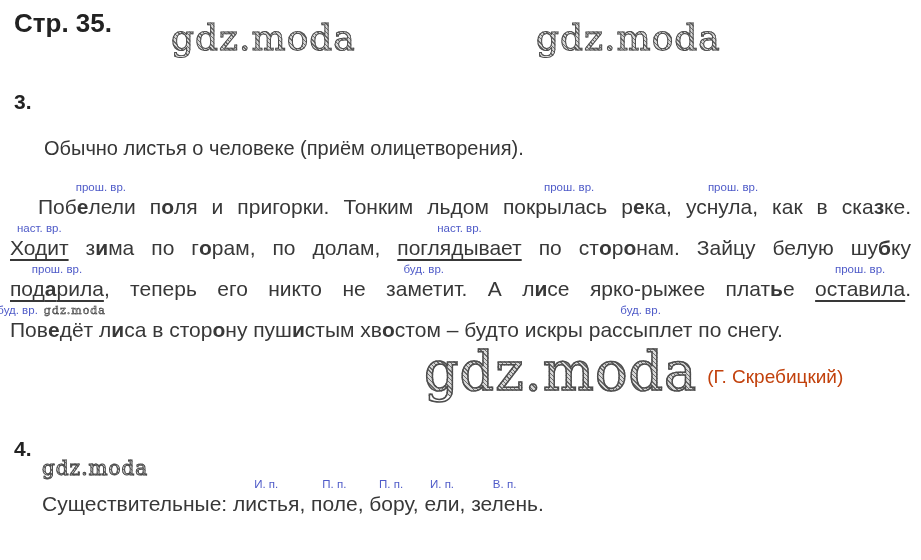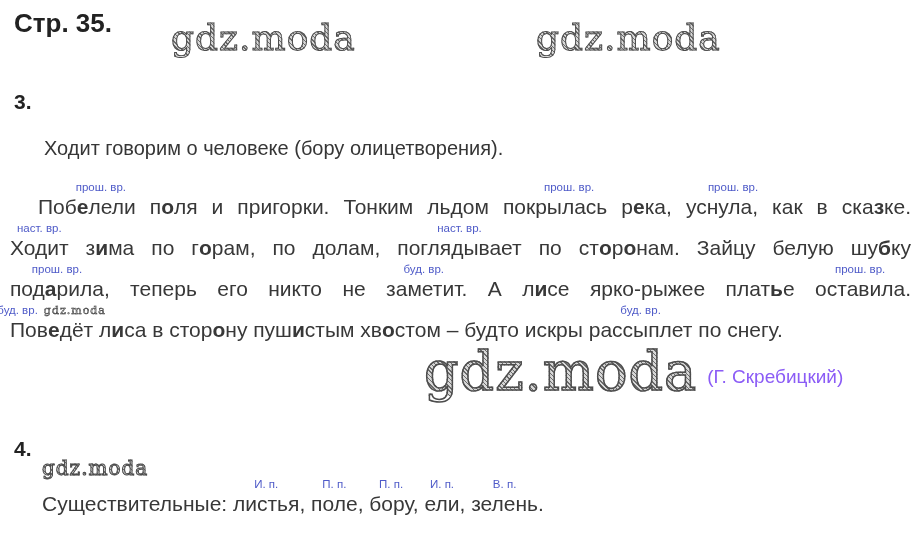--- a/index.html
+++ b/index.html
@@ -36,53 +36,53 @@
 
   
   .passage{margin:18px 2px 0 2px;}
   .pline{
     position:relative;padding-top:16px;font-size:21px;line-height:25px;
     text-align:justify;text-align-last:justify;white-space:normal;color:#383838;
   }
   .pline.indent{text-indent:28px;}
   .pline.last{text-align-last:left;}
   .word{position:relative;white-space:nowrap;}
-  .word.u{text-decoration-thickness:2px;text-underline-offset:4px;}
+  .word.u{text-decoration:underline;text-decoration-thickness:2px;text-underline-offset:4px;}
   .b{font-weight:700;}
   .w-ann{
     position:absolute;left:50%;top:-14px;transform:translateX(-50%);
     font-size:11.5px;line-height:12px;color:var(--ann);font-weight:400;
     white-space:nowrap;text-decoration:none;
   }
   .wm-inline{font-size:11px;line-height:11px;margin-left:6px;-webkit-text-stroke:0.5px #4d4d4d;}
 
   
   .author-row{display:flex;align-items:flex-end;margin:2px 0 0 416px;height:52px;}
   .wm-big{font-size:54px;line-height:48px;-webkit-text-stroke:1.5px #4d4d4d;}
-  .author{font-size:19px;color:#8b5cf6;margin:0 0 8px 10px;white-space:nowrap;}
+  .author{font-size:19px;color:#c2410c;margin:0 0 8px 10px;white-space:nowrap;}
 
   
   .sec4{margin-top:41px;}
   .wm-s4{display:block;font-size:20px;line-height:20px;margin:-3px 0 0 34px;width:110px;-webkit-text-stroke:1px #4d4d4d;}
   .nouns-line{position:relative;margin-left:34px;padding-top:13px;font-size:21px;line-height:25px;color:#383838;}
 </style>
 </head>
 <body>
 
 <div class="page">
 
   <div class="topbar">
     <div class="page-title">Стр. 35.</div>
     <span class="wmark wm-top one">gdz.moda</span>
     <span class="wmark wm-top two">gdz.moda</span>
   </div>
 
   <div class="sec-num sec3">3.</div>
 
-  <p class="intro"><span>Ходит говорим о </span><b>человеке</b><span> (бору олицетворения).</span></p>
+  <p class="intro"><span>Обычно листья о </span><b>человеке</b><span> (приём олицетворения).</span></p>
 
   <div class="passage">
     <div class="pline indent"><span class="word"><span class="w-ann">прош. вр.</span>Поб<span class="b">е</span>лели</span> п<span class="b">о</span>ля и пригорки. Тонким льдом <span class="word"><span class="w-ann">прош. вр.</span>покрылась</span> р<span class="b">е</span>ка, <span class="word"><span class="w-ann">прош. вр.</span>уснула</span>, как в ска<span class="b">з</span>ке.</div>
     <div class="pline"><span class="word u"><span class="w-ann">наст. вр.</span>Ходит</span> з<span class="b">и</span>ма по г<span class="b">о</span>рам, по долам, <span class="word u"><span class="w-ann">наст. вр.</span>поглядывает</span> по ст<span class="b">о</span>р<span class="b">о</span>нам. Зайцу белую шу<span class="b">б</span>ку</div>
     <div class="pline"><span class="word u"><span class="w-ann">прош. вр.</span>под<span class="b">а</span>рила</span>, теперь его никто не <span class="word"><span class="w-ann">буд. вр.</span>заметит</span>. А л<span class="b">и</span>се ярко-рыжее плат<span class="b">ь</span>е <span class="word u"><span class="w-ann">прош. вр.</span>оставила</span>.</div>
     <div class="pline last"><span class="word"><span class="w-ann">буд. вр.<span class="wmark wm-inline">gdz.moda</span></span>Пов<span class="b">е</span>дёт</span> л<span class="b">и</span>са в стор<span class="b">о</span>ну пуш<span class="b">и</span>стым хв<span class="b">о</span>стом – будто искры <span class="word"><span class="w-ann">буд. вр.</span>рассыплет</span> по снегу.</div>
   </div>
 
   <div class="author-row">
     <span class="wmark wm-big">gdz.moda</span>

